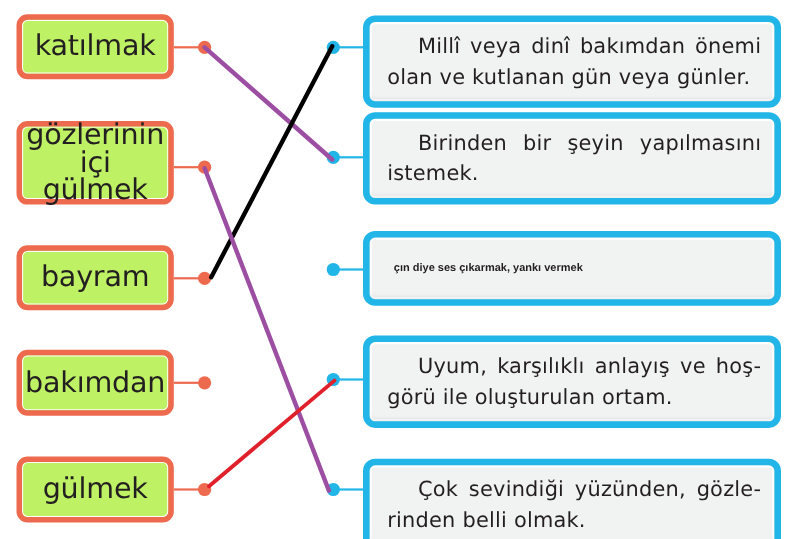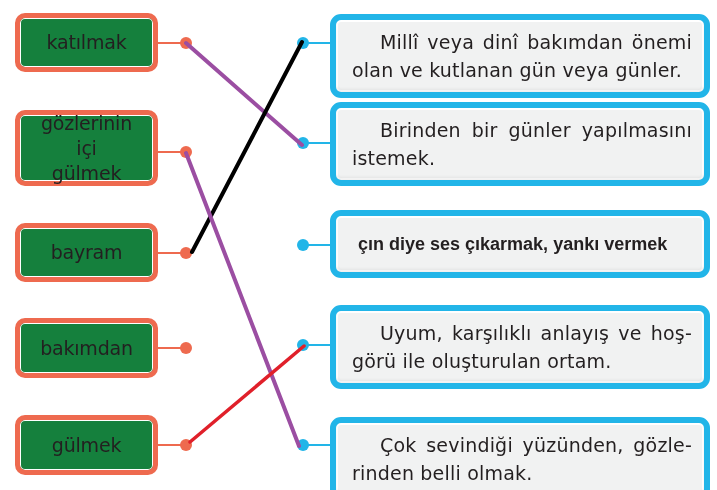--- a/index.html
+++ b/index.html
@@ -1,32 +1,32 @@
 <!DOCTYPE html>
 <html><head>
   <meta charset="utf-8">
   <style>
     html, body { margin: 0; padding: 0; background: #ffffff; }
     body { width: 717px; height: 490px; position: relative; overflow: hidden;
       font-family: "DejaVu Sans", sans-serif; }
     .lbox { position: absolute; left: 15px; width: 143px; box-sizing: border-box;
-      border: 5px solid #ee6a4f; border-radius: 10px; background: #15803d;
+      border: 5px solid #ee6a4f; border-radius: 10px; background: #bef264;
       box-shadow: inset 0 0 0 1px #ffffff;
       display: flex; align-items: center; justify-content: center; text-align: center;
-      color: #231f20; font-size: 19px; line-height: 25px; letter-spacing: -0.2px; }
+      color: #231f20; font-size: 26px; line-height: 25px; letter-spacing: -0.2px; }
     .lconn { position: absolute; left: 158px; width: 28px; height: 2px; background: #ee6a4f; }
     .ldot { position: absolute; width: 12px; height: 12px; border-radius: 50%; background: #ee6a4f; }
     .rbox { position: absolute; left: 330px; width: 380px; box-sizing: border-box;
       border: 6px solid #22b5e8; border-radius: 11px; background: #f1f2f2;
       box-shadow: inset 0 -3px 3px rgba(0,0,0,0.06), inset 0 0 0 2px #ffffff;
       display: flex; align-items: center; padding: 0 12px 0 16px;
       color: #231f20; font-size: 19px; line-height: 28px; letter-spacing: 0.2px; }
     .rbox .t { text-indent: 28px; text-align: justify; width: 100%; }
     .rbox.bold .t { font-family: "Liberation Sans", sans-serif; font-weight: bold;
-      font-size: 18px; text-indent: 0; padding-left: 6px; letter-spacing: 0; }
+      font-size: 10px; text-indent: 0; padding-left: 6px; letter-spacing: 0; }
     .rconn { position: absolute; left: 303px; width: 27px; height: 2px; background: #22b5e8; }
     .rdot { position: absolute; width: 12px; height: 12px; border-radius: 50%; background: #22b5e8; }
     svg.lines { position: absolute; left: 0; top: 0; }
   </style>
 </head>
 <body>
 
 <div class="lbox" style="top:13px;height:59px;">
   <span>katılmak</span>
 </div>
@@ -57,21 +57,21 @@
 <div class="lconn" style="top:444px;"></div>
 <div class="ldot" style="left:180px;top:439px;"></div>
 
 <div class="rbox" style="top:14px;height:84px;">
   <div class="t">Millî veya dinî bakımdan önemi olan ve kutlanan gün veya günler.</div>
 </div>
 <div class="rconn" style="top:42px;"></div>
 <div class="rdot" style="left:297px;top:37px;"></div>
 
 <div class="rbox" style="top:102px;height:84px;">
-  <div class="t">Birinden bir günler yapılmasını istemek.</div>
+  <div class="t">Birinden bir şeyin yapılmasını istemek.</div>
 </div>
 <div class="rconn" style="top:142px;"></div>
 <div class="rdot" style="left:297px;top:137px;"></div>
 
 <div class="rbox bold" style="top:210px;height:68px;">
   <div class="t">çın diye ses çıkarmak, yankı vermek</div>
 </div>
 <div class="rconn" style="top:244px;"></div>
 <div class="rdot" style="left:297px;top:239px;"></div>
 

